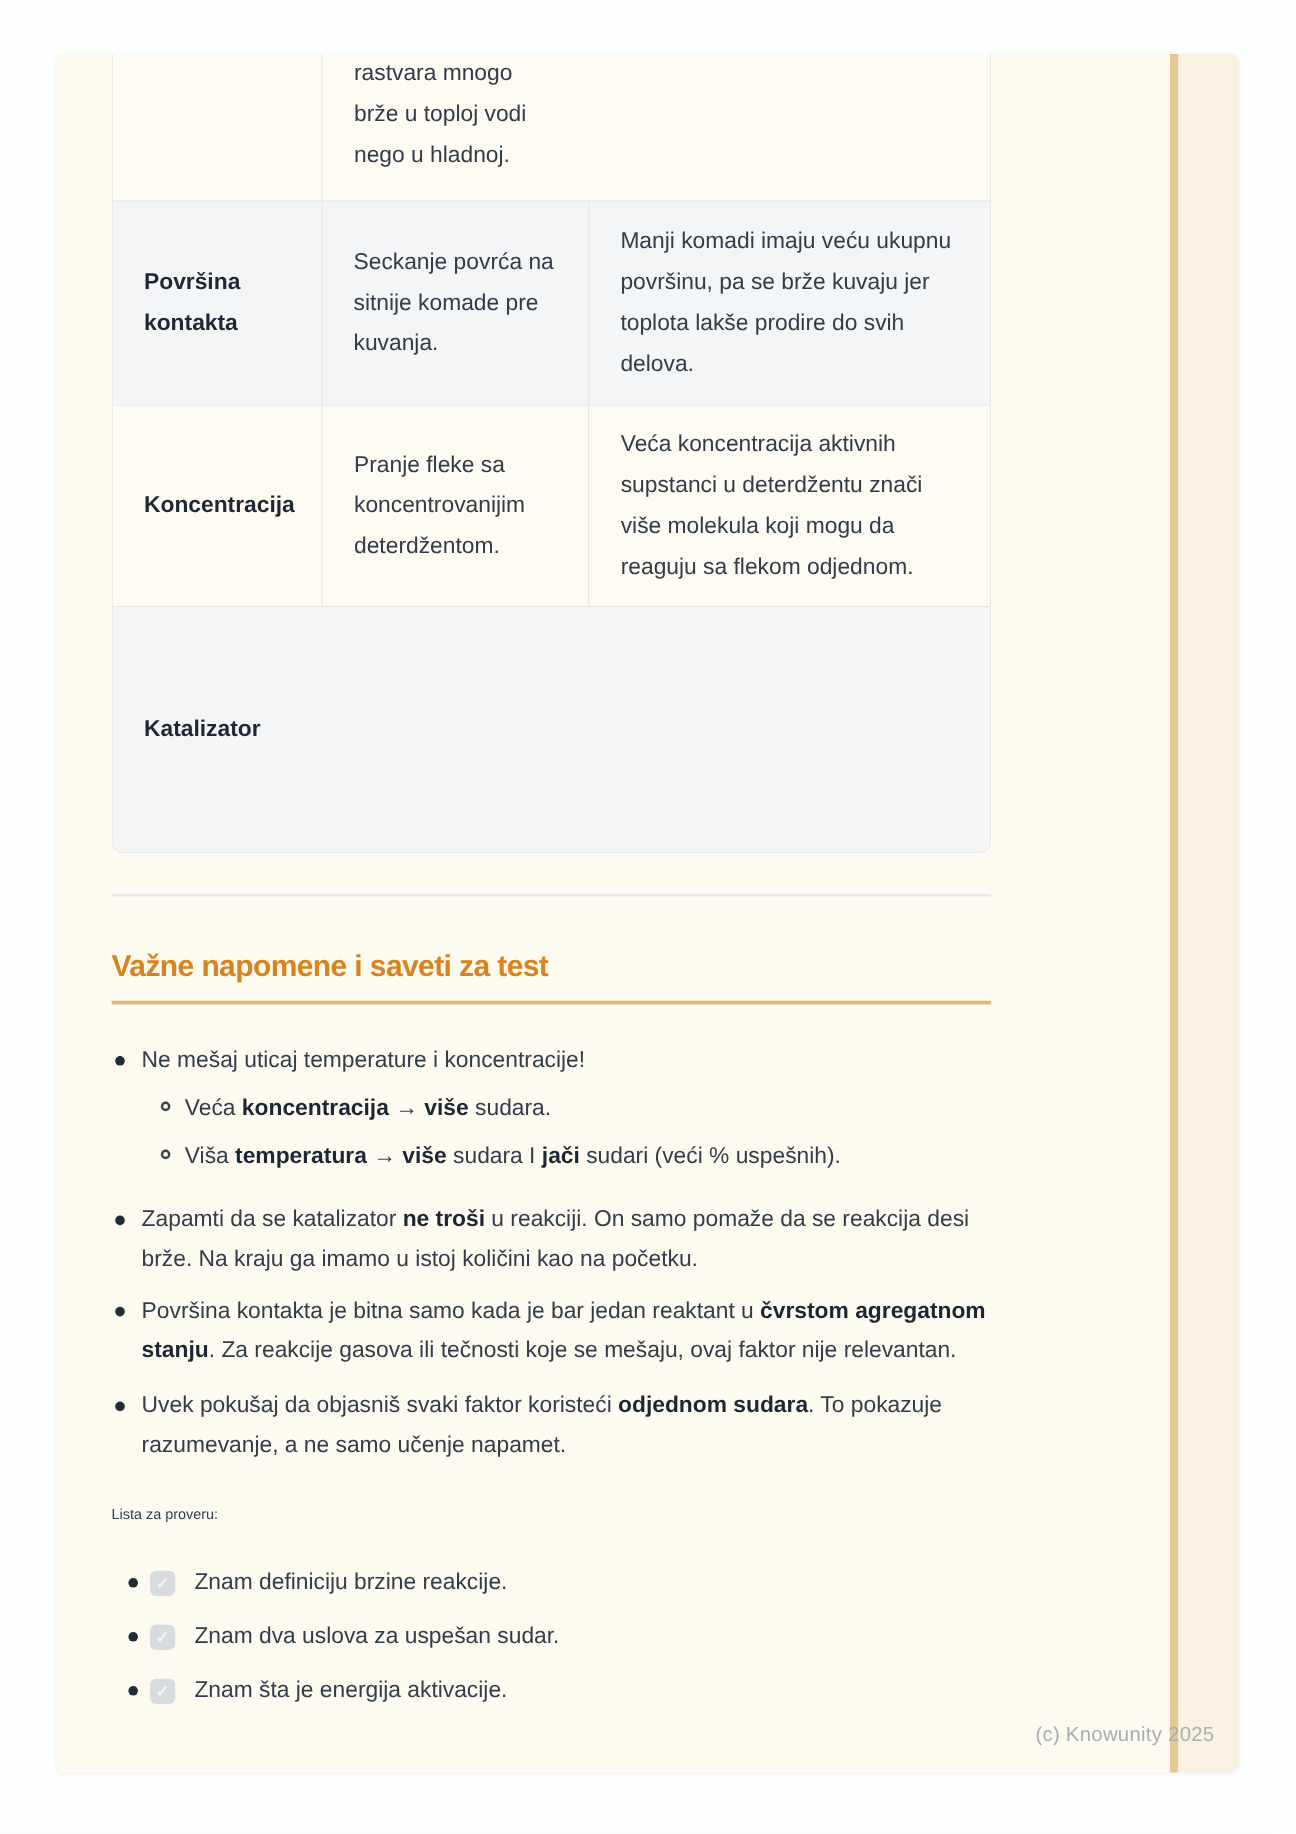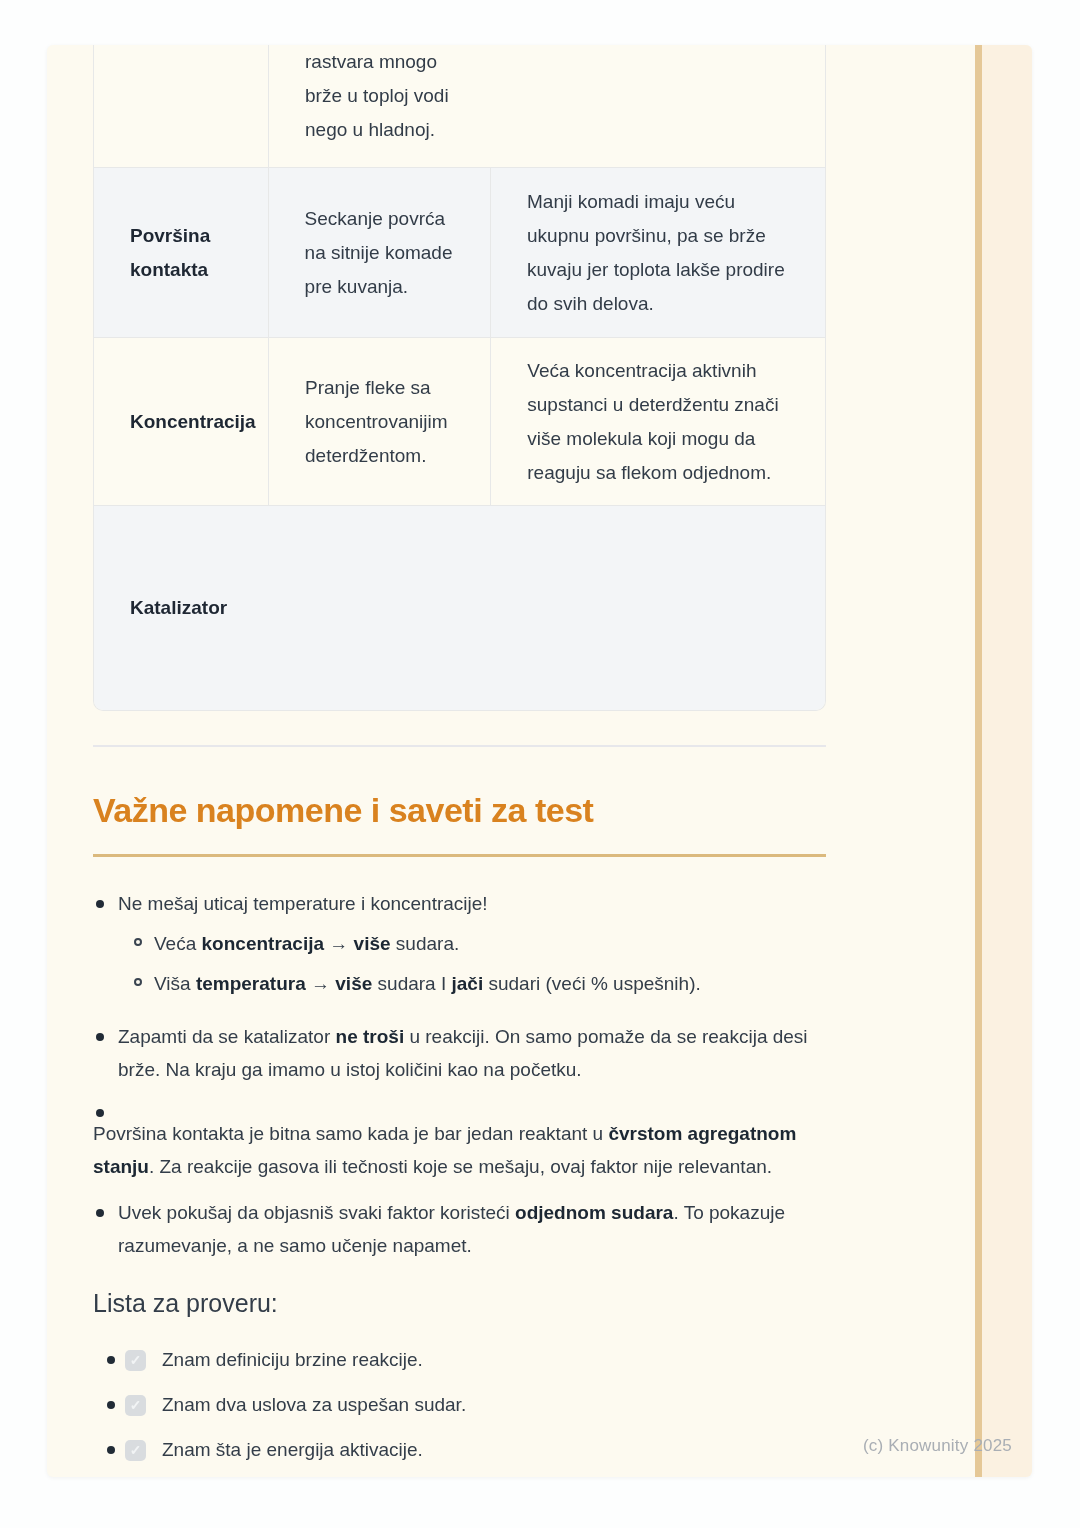--- a/index.html
+++ b/index.html
@@ -38,65 +38,65 @@
     border:1px solid #e7e8e8;
     border-top:none;
     border-radius:0 0 10px 10px;
     overflow:hidden;
   }
   .trow { display:flex; }
   .trow + .trow { border-top:1px solid #e7e8e8; }
   .trow.cream { background:var(--row-cream, #fdfbf2); }
   .trow.gray  { background:var(--row-gray,  #f3f5f7); }
   .cell {
-    padding:0 36px;
+    padding:0 26px;
     display:flex; flex-direction:column; justify-content:center;
     font-size:19px; line-height:34px; color:#323c48;
   }
   .c1 { width:174px; font-weight:bold; color:#1e2733; }
   .c2 { width:223px; border-left:1px solid #e7e8e8; }
   .c3 { width:336px; border-left:1px solid #e7e8e8; }
   .r1 { height:122px; }
   .r1 .cell { justify-content:flex-end; padding-bottom:20px; overflow:hidden; }
   .r2 { height:170px; }
   .r3 { height:168px; }
   .r4 { height:205px; }
   
   .divider {
     margin-top:34px;
     border-top:2px solid #e7e7eb;
   }
   .section-title {
     margin-top:44px;
-    font-size:34px;
+    font-size:25px;
     font-weight:bold;
     letter-spacing:-0.5px;
     color:var(--accent, #d9821f);
-    padding-bottom:24px;
+    padding-bottom:14px;
     border-bottom:3px solid var(--underline, #dbb97d);
   }
   
   .notes { margin-top:30px; font-size:19px; line-height:33px; }
   .note-row { display:flex; align-items:flex-start; }
   .note-row b { color:#1c2733; }
   .dot {
     flex:none; width:8px; height:8px; border-radius:50%;
     background:#212b36; margin:13px 14px 0 3px;
   }
   .circle {
     flex:none; width:8px; height:8px; border-radius:50%;
     border:2px solid #3a4450; background:transparent;
     margin:11px 12px 0 0;
   }
   .sub-row { margin-left:41px; }
   .mb7  { margin-bottom:7px; }
   .mb10 { margin-bottom:10px; }
-  .mb13 { margin-bottom:13px;flex-direction:column; }
+  .mb13 { margin-bottom:13px; }
   .mb20 { margin-bottom:20px; }
-  .checklist-intro { margin-top:25px; font-size:25px; line-height:33px; }
+  .checklist-intro { margin-top:25px; font-size:12px; line-height:33px; }
   
   .checklist { margin-top:29px; }
   .check-row {
     display:flex; align-items:center;
     margin-left:11px; margin-bottom:23px;
     font-size:19px;
   }
   .check-row .dot { margin:0 10px 0 3px; }
   .checkbox {
     flex:none; width:21px; height:21px; border-radius:5px;

